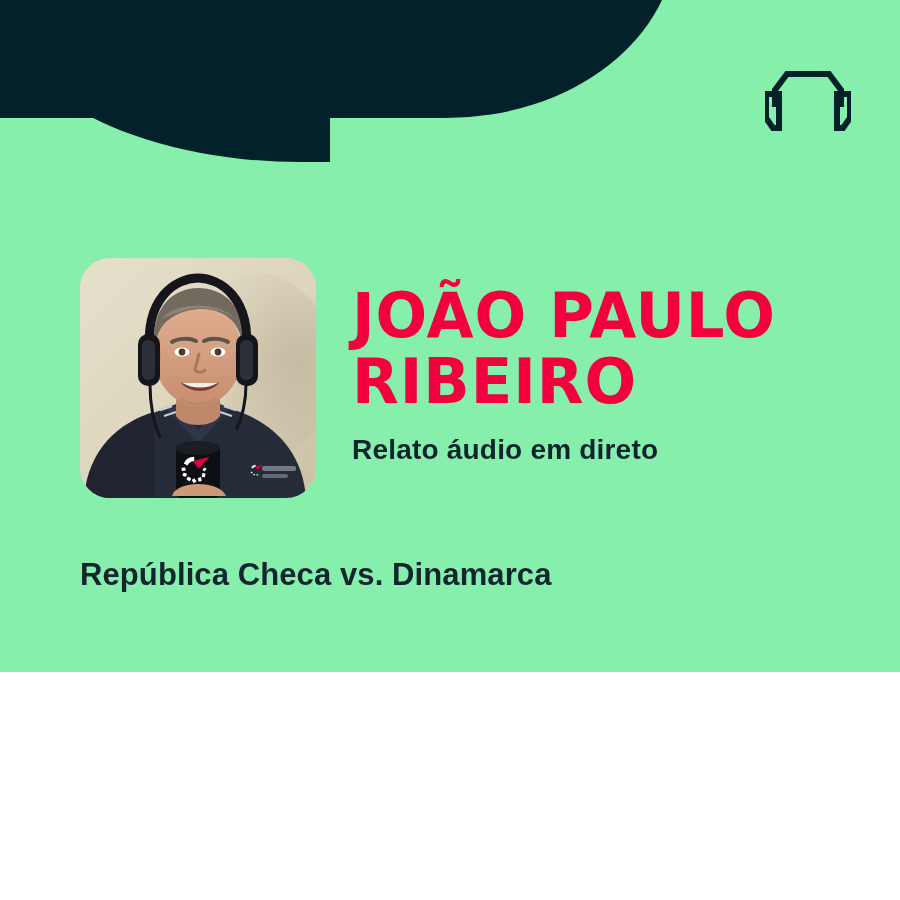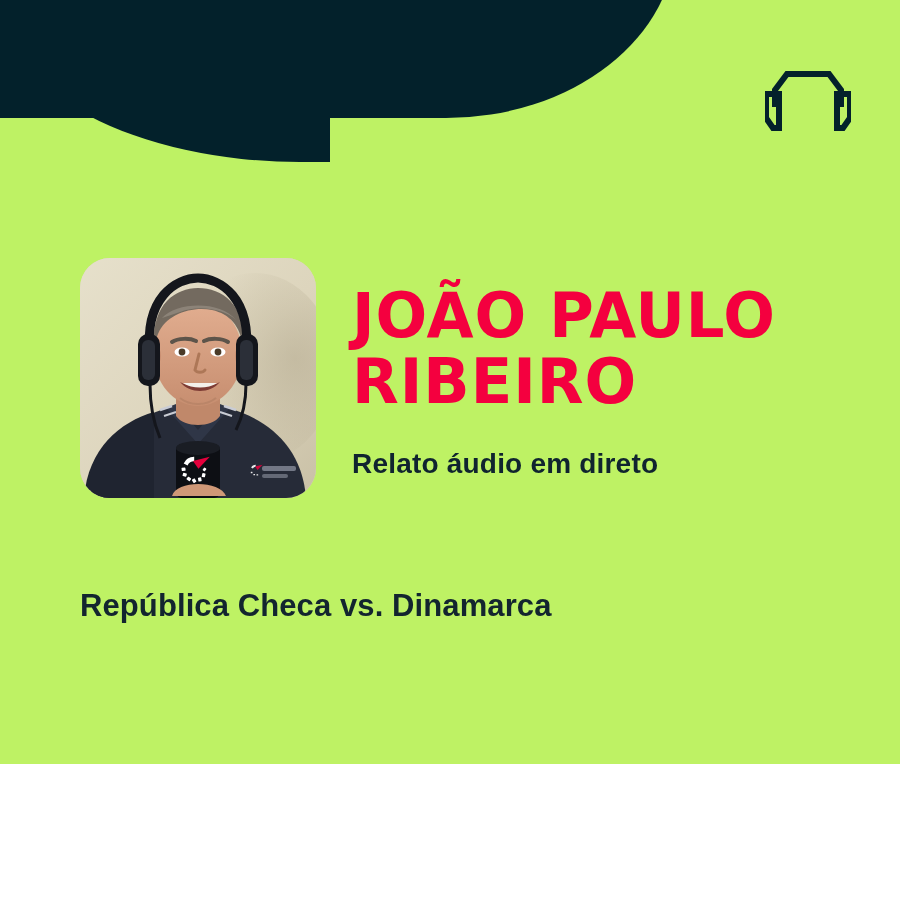--- a/index.html
+++ b/index.html
@@ -3,22 +3,22 @@
 <meta charset="utf-8">
 <style>
   html, body {
     margin: 0;
     padding: 0;
     background: #ffffff;
   }
   #card {
     position: relative;
     width: 900px;
-    height: 764px;
-    background: #bef264;
+    height: 672px;
+    background: #86efac;
     overflow: hidden;
     font-family: "Liberation Sans", sans-serif;
   }
 
   
   .band {
     position: absolute;
     background: #03212b;
   }
   #band-top {
@@ -77,34 +77,34 @@
     font-weight: bold;
     font-size: 62px;
     line-height: 66px;
     letter-spacing: 1px;
     color: #f4003f;
     white-space: nowrap;
     transform: scaleX(0.98);
     transform-origin: left center;
   }
   #subtitle {
-    margin-top: 32px;
+    margin-top: 18px;
     font-family: "Liberation Sans", sans-serif;
     font-weight: bold;
     font-size: 28px;
     line-height: 34px;
     color: #10242f;
     letter-spacing: 0.2px;
   }
 
   
   #match-block {
     position: absolute;
     left: 80px;
-    top: 586px;
+    top: 555px;
     width: 700px;
   }
   #match-title {
     font-family: "Liberation Sans", sans-serif;
     font-weight: bold;
     font-size: 31px;
     line-height: 40px;
     color: #13252f;
     letter-spacing: 0.1px;
   }

